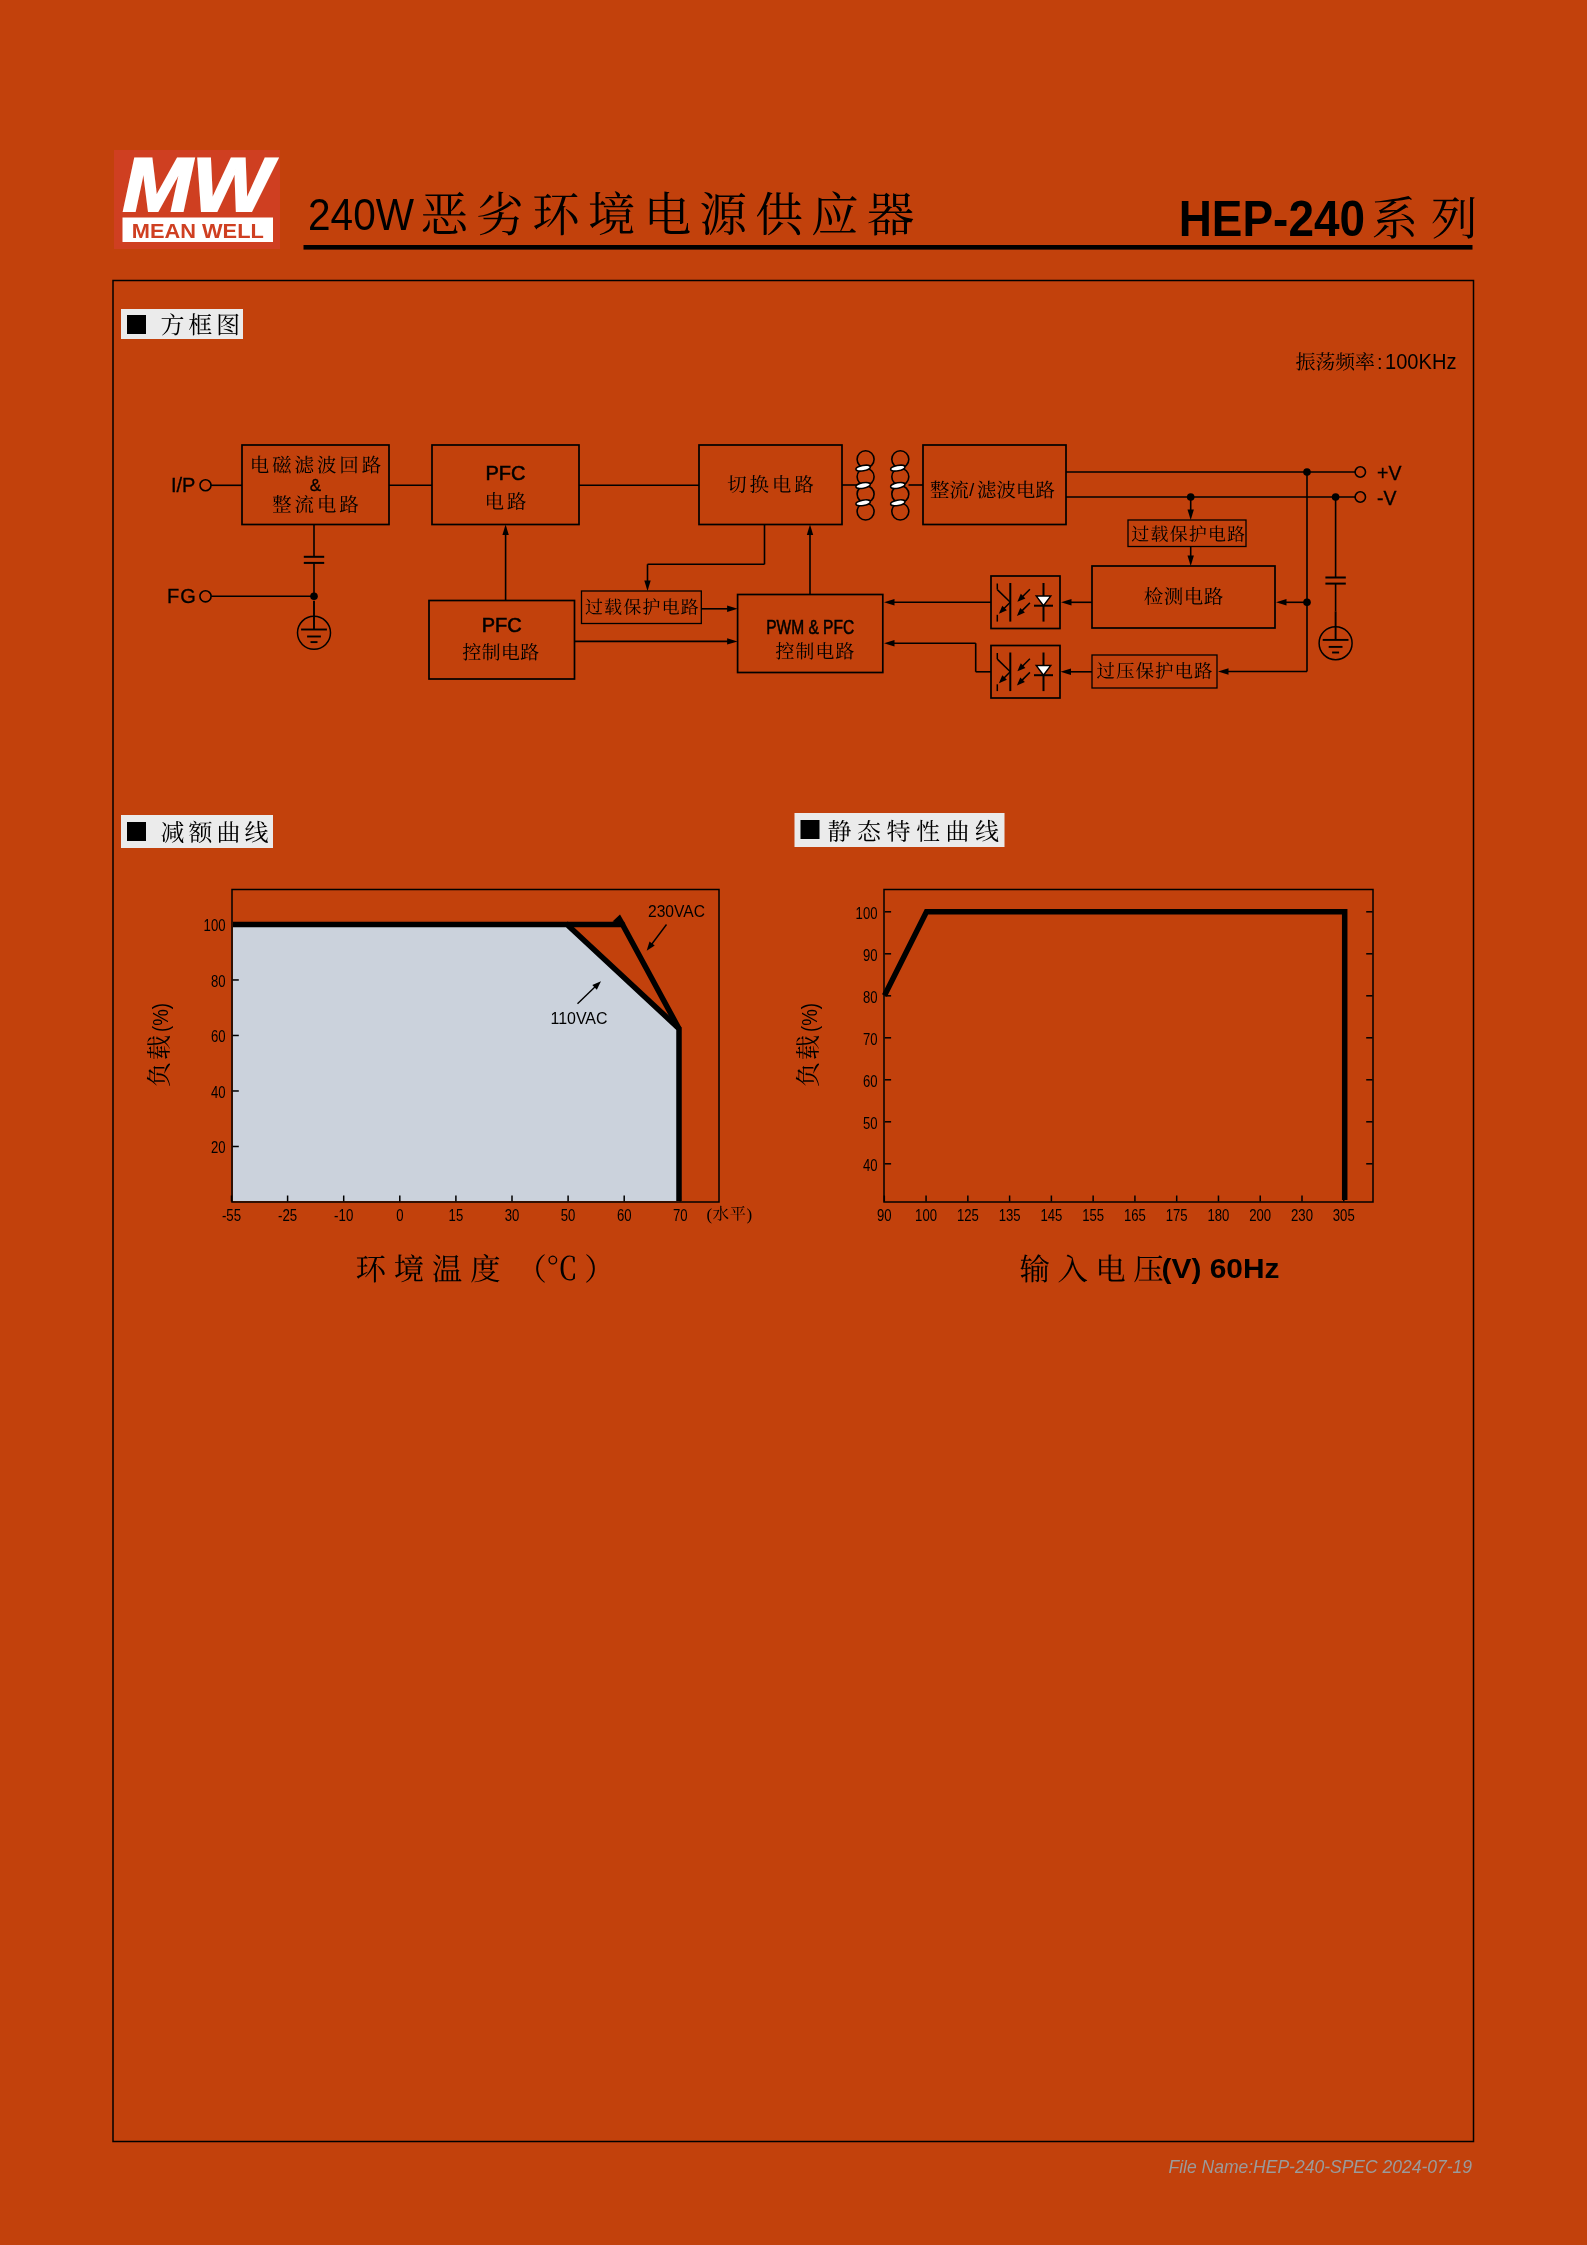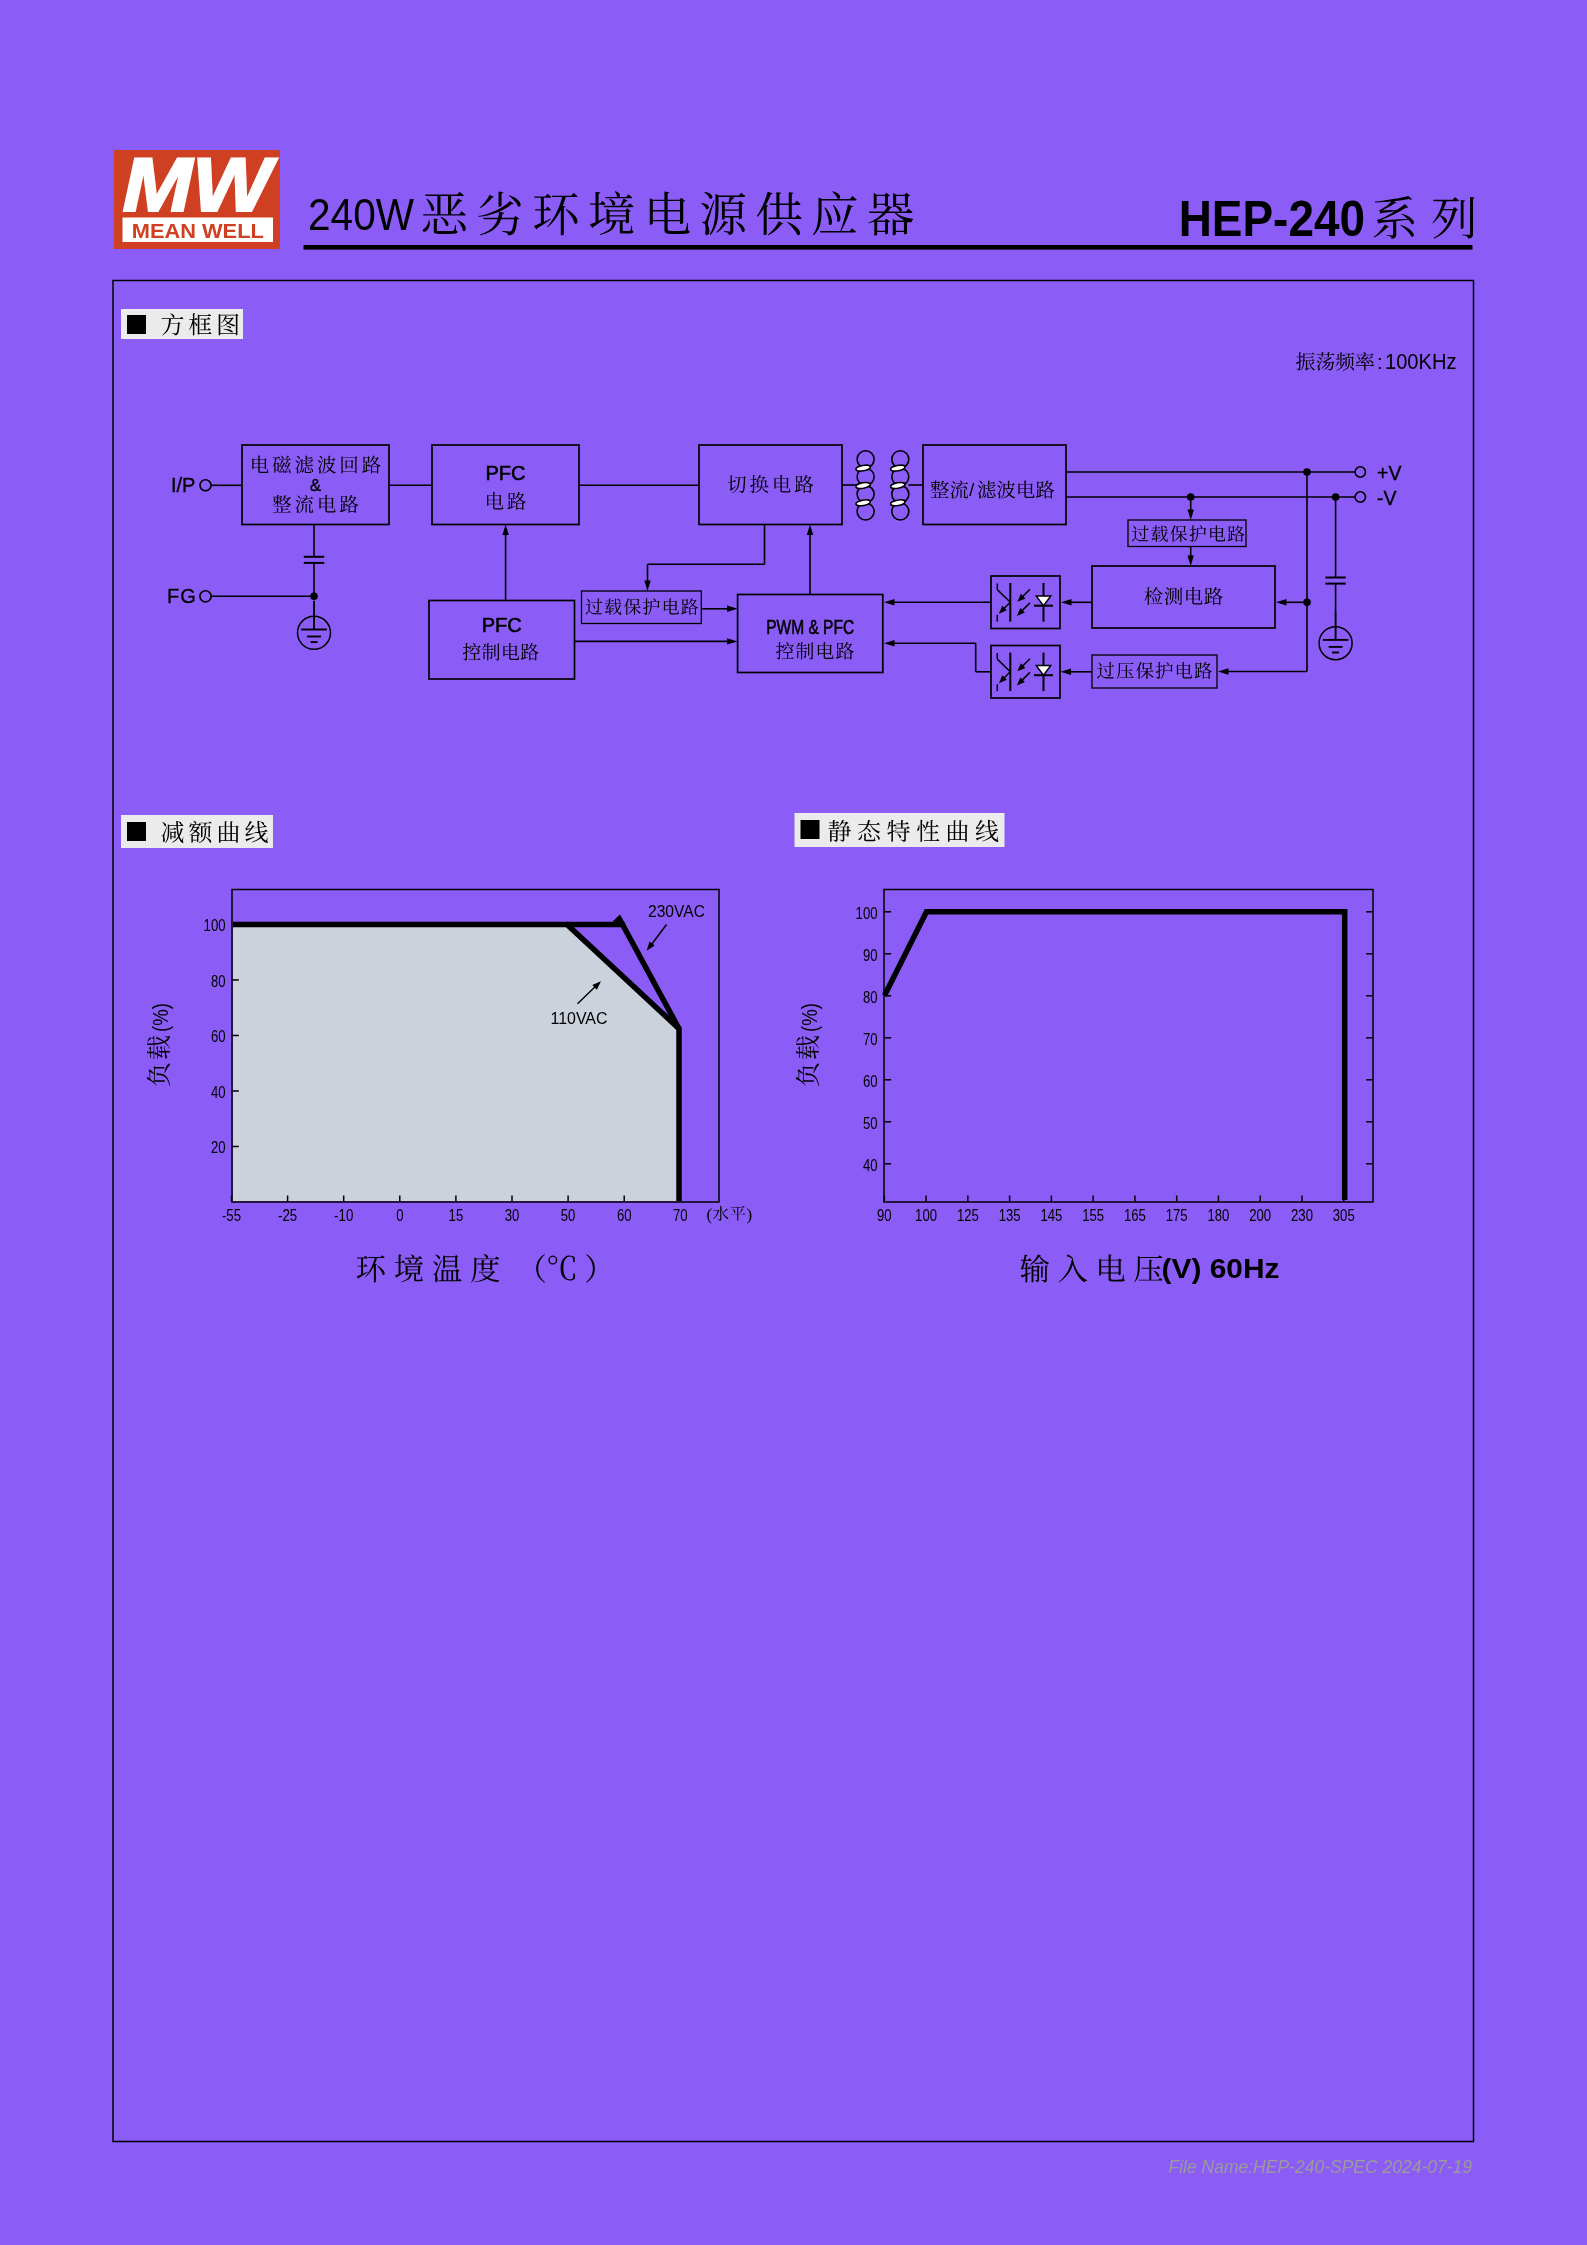--- a/index.html
+++ b/index.html
@@ -1,14 +1,14 @@
 <!DOCTYPE html>
 <html><head><meta charset="utf-8"><style>
 html,body{margin:0;padding:0;background:#fff;}
-#page{position:relative;width:1587px;height:2245px;background:#8b5cf6;overflow:hidden;}
+#page{position:relative;width:1587px;height:2245px;background:#c2410c;overflow:hidden;}
 </style></head><body>
 <div id="page">
 <svg width="1587" height="2245" viewBox="0 0 1587 2245">
 <defs>
         <path id="u2103" d="M53 121Q43 121 36 125Q28 130 23 137Q18 145 18 156Q18 166 23 174Q28 182 36 186Q43 191 53 191Q62 191 69 186Q77 182 82 174Q87 166 87 156Q87 145 82 137Q77 130 69 125Q62 121 53 121ZM53 130Q63 130 70 137Q77 144 77 156Q77 168 70 175Q63 182 53 182Q42 182 35 175Q28 168 28 156Q28 144 35 137Q42 130 53 130ZM183 -4Q163 -4 147 7Q131 17 122 39Q113 61 113 94Q113 127 122 148Q132 170 147 180Q163 191 183 191Q195 191 205 188Q214 185 223 179L224 138L214 138L206 182L215 173Q208 178 201 180Q194 183 185 183Q162 183 148 161Q135 139 135 94Q135 63 141 44Q148 24 159 14Q170 5 185 5Q194 5 201 7Q209 10 216 15L207 6L215 50L226 50L225 9Q214 2 205 -1Q195 -4 183 -4Z"></path>
         <path id="u4f9b" d="M76 147L206 147L217 162Q217 162 220 160Q222 159 225 156Q228 153 232 150Q235 147 238 144Q237 140 232 140L77 140ZM69 74L211 74L223 89Q223 89 225 87Q227 85 230 82Q233 79 237 76Q241 73 244 70Q243 66 237 66L71 66ZM111 207L136 204Q136 202 134 200Q131 198 127 197L127 70L111 70ZM176 207L201 204Q201 202 198 200Q196 198 192 197L192 70L176 70ZM123 54L148 41Q147 40 145 39Q143 38 139 39Q132 29 121 18Q110 7 97 -3Q84 -13 69 -20L66 -17Q79 -7 90 5Q101 17 109 29Q118 42 123 54ZM171 50Q191 42 204 33Q217 23 225 15Q232 6 234 -1Q237 -8 235 -13Q234 -18 230 -19Q226 -20 220 -17Q217 -9 212 0Q206 8 198 17Q191 26 183 34Q175 42 168 48ZM44 136L48 142L68 135Q66 131 60 130L60 -14Q60 -14 58 -16Q56 -17 53 -18Q50 -19 47 -19L44 -19ZM65 209L91 201Q90 199 88 198Q86 196 82 196Q73 173 62 151Q51 130 38 111Q26 92 12 78L8 81Q19 96 29 117Q40 138 49 161Q59 185 65 209Z"></path>
         <path id="u4fdd" d="M164 -15Q164 -15 162 -17Q160 -18 157 -19Q154 -20 150 -20L147 -20L147 125L164 125ZM196 194L206 204L226 188Q225 187 222 185Q219 184 215 183L215 117Q215 116 213 115Q210 114 207 113Q204 112 201 112L199 112L199 194ZM114 114Q114 113 112 112Q110 110 107 109Q103 108 100 108L97 108L97 194L97 202L97 202L115 194L209 194L209 186L114 186ZM88 201Q87 199 85 198Q83 196 78 196Q70 173 60 152Q49 131 37 113Q24 95 11 82L7 84Q18 99 28 119Q38 140 47 163Q56 186 62 209ZM65 140Q64 138 62 137Q60 136 57 136L57 -14Q57 -15 55 -16Q53 -17 50 -18Q47 -20 44 -20L41 -20L41 137L48 146ZM207 130L207 123L106 123L106 130ZM164 85Q172 69 185 56Q198 42 214 31Q229 20 244 14L243 11Q238 11 234 7Q231 4 229 -2Q215 7 202 19Q189 32 178 48Q167 64 160 83ZM158 81Q145 54 122 32Q100 10 69 -6L67 -2Q83 9 97 23Q111 37 122 53Q133 69 140 85L158 85ZM219 103Q219 103 221 101Q223 100 227 97Q230 94 234 91Q237 88 241 85Q240 81 234 81L72 81L70 88L207 88Z"></path>
         <path id="u5165" d="M131 142Q123 110 107 80Q90 49 67 24Q43 -2 12 -20L9 -17Q30 -1 47 19Q65 39 80 63Q94 88 104 115Q115 143 119 174ZM117 174Q117 177 113 180Q109 183 103 185Q97 188 90 190Q83 193 76 195Q77 197 79 200Q81 203 83 206Q85 209 86 210Q96 205 105 199Q113 194 120 188Q126 182 127 175Q132 146 142 118Q152 91 167 68Q182 45 201 27Q221 9 244 -2L243 -6Q236 -6 230 -10Q225 -14 223 -19Q201 -7 184 13Q167 33 154 58Q140 84 131 113Q122 142 117 174Z"></path>
         <path id="u51cf" d="M21 198Q34 194 42 188Q50 182 54 176Q58 170 58 165Q59 160 57 157Q55 154 51 153Q48 153 43 156Q42 163 38 170Q34 178 29 185Q24 191 18 196ZM21 58Q23 58 24 58Q25 59 27 63Q28 65 29 67Q30 70 32 74Q34 79 38 88Q41 96 48 112Q54 127 64 152L69 151Q66 141 62 128Q58 116 54 103Q50 91 47 81Q44 71 43 67Q41 62 40 57Q40 52 40 48Q40 43 41 37Q43 31 44 23Q46 15 45 6Q45 -2 42 -6Q38 -11 33 -11Q30 -11 28 -7Q26 -4 25 2Q27 14 27 24Q27 34 26 41Q25 47 22 49Q20 50 17 51Q14 52 11 52L11 58Q11 58 13 58Q15 58 17 58Q20 58 21 58ZM115 22Q115 21 112 19Q109 18 104 18L102 18L102 95L102 101L102 101L116 95L151 95L151 87L115 87ZM76 167L76 174L94 165L91 165L91 102Q91 87 90 71Q89 55 85 39Q81 23 73 8Q65 -7 51 -20L48 -17Q60 0 66 19Q72 39 74 60Q76 81 76 102L76 165ZM237 124Q236 122 233 121Q231 119 227 120Q218 83 204 56Q189 29 168 11Q147 -8 120 -19L118 -15Q142 -2 161 19Q180 39 194 68Q207 96 213 133ZM190 206Q189 203 188 202Q186 200 181 199Q180 173 182 147Q183 120 187 95Q191 70 198 49Q206 28 218 12Q221 9 222 9Q223 9 225 13Q227 17 230 25Q233 33 235 40L238 40L233 0Q238 -8 239 -12Q240 -16 237 -18Q235 -20 231 -20Q227 -20 223 -17Q219 -15 215 -11Q211 -8 208 -3Q190 21 181 54Q171 87 168 126Q164 166 164 209ZM220 180Q220 180 223 177Q227 174 231 170Q236 165 240 161Q239 157 233 157L86 157L86 165L208 165ZM192 202Q202 200 208 197Q214 193 216 190Q219 186 219 182Q219 179 217 176Q215 174 211 173Q208 173 204 176Q203 182 199 189Q194 196 189 200ZM146 141Q146 141 149 138Q152 136 157 132Q161 128 165 124Q164 120 159 120L100 120L98 127L136 127ZM142 95L149 103L165 90Q164 89 162 88Q160 87 157 86L157 33Q157 32 155 31Q153 30 151 29Q148 28 146 28L144 28L144 95ZM151 47L151 39L109 39L109 47Z"></path>
         <path id="u5207" d="M69 204Q69 201 67 200Q65 198 61 198L61 188L44 188L44 202L44 207ZM40 28Q47 31 58 37Q70 43 84 52Q99 60 114 69L116 66Q110 60 99 52Q89 43 77 33Q65 23 51 13ZM57 194L61 192L61 30L47 23L52 31Q56 26 56 21Q55 16 54 13Q52 10 51 8L35 27Q41 31 43 34Q44 36 44 39L44 194ZM92 148Q92 148 96 146Q100 144 105 141Q111 137 115 134Q115 132 113 131Q112 130 110 129L11 111L8 117L83 131ZM212 183L222 194L242 178Q240 176 237 175Q235 174 231 173Q230 142 229 116Q228 90 226 69Q225 49 223 33Q220 18 217 8Q214 -2 211 -7Q205 -14 198 -17Q190 -20 181 -20Q181 -16 180 -13Q179 -9 177 -7Q174 -5 167 -3Q160 -1 153 0L153 5Q159 4 165 3Q172 3 178 2Q184 2 187 2Q191 2 193 3Q195 3 197 6Q202 11 206 34Q209 57 211 95Q214 133 214 183ZM163 183Q162 151 159 124Q157 97 151 75Q145 52 134 34Q123 16 105 3Q88 -11 62 -20L59 -16Q81 -6 96 8Q112 22 121 40Q130 59 135 81Q140 103 142 129Q145 154 146 183ZM224 183L224 176L98 176L95 183Z"></path>

